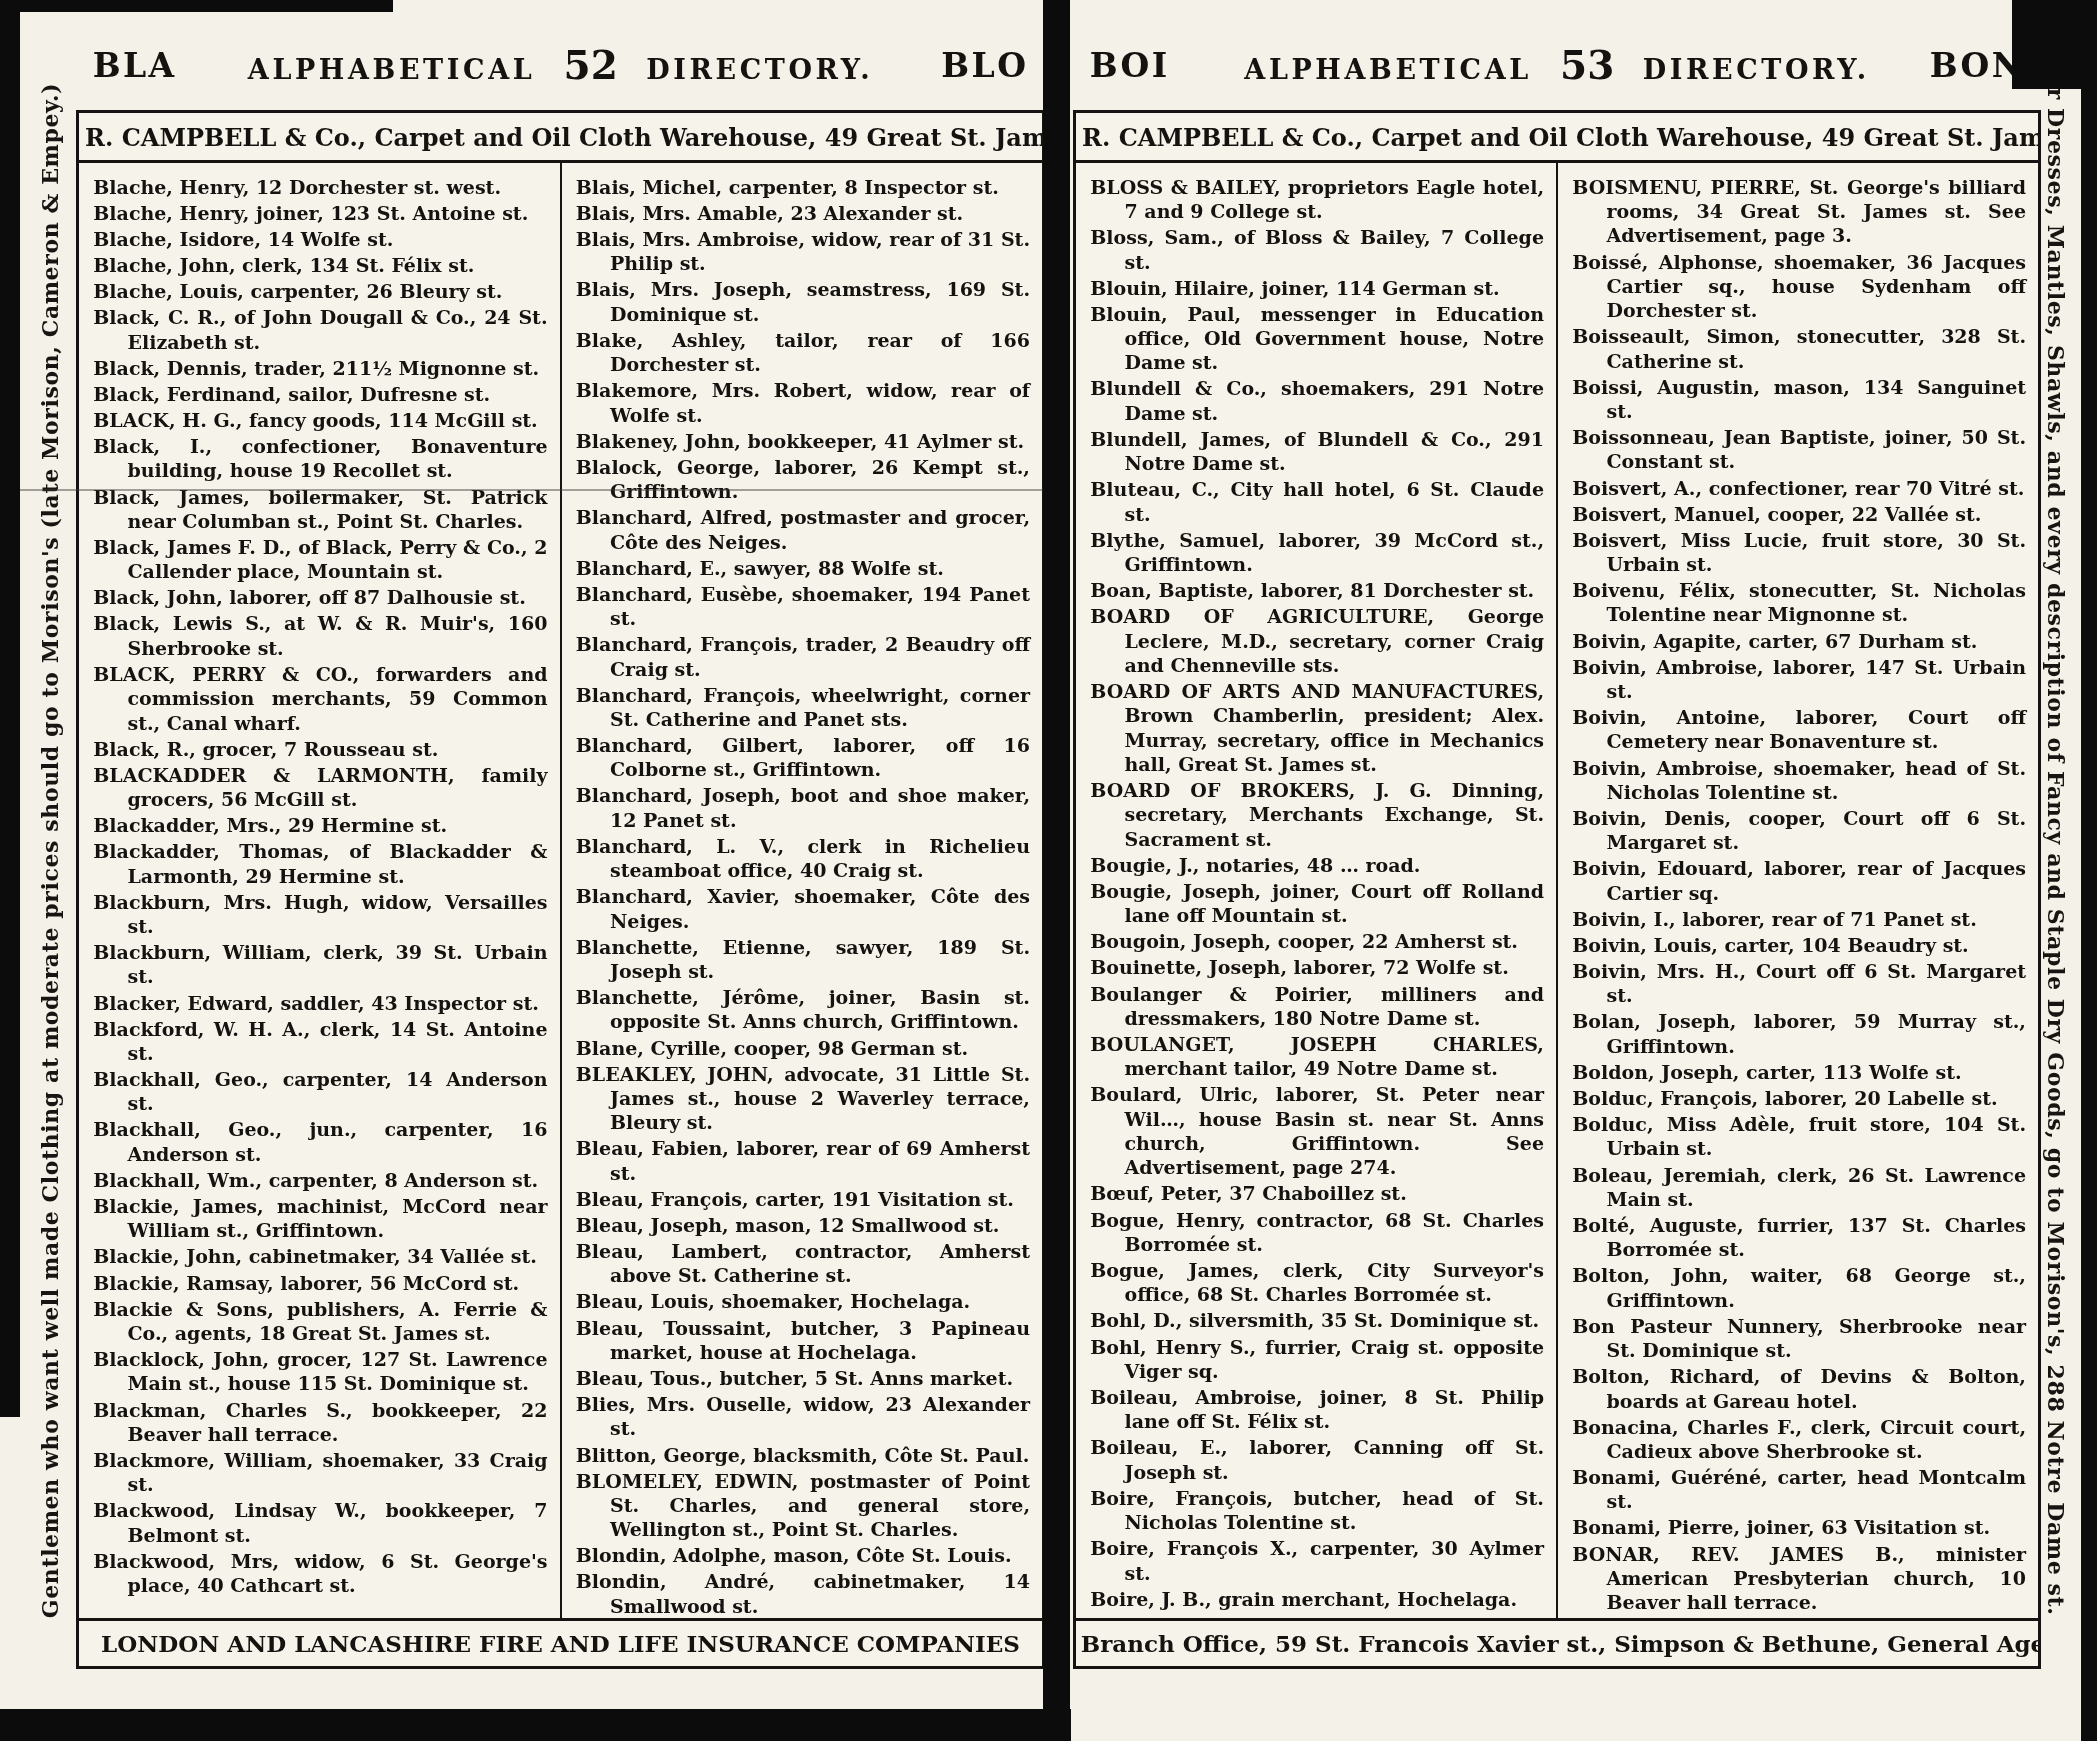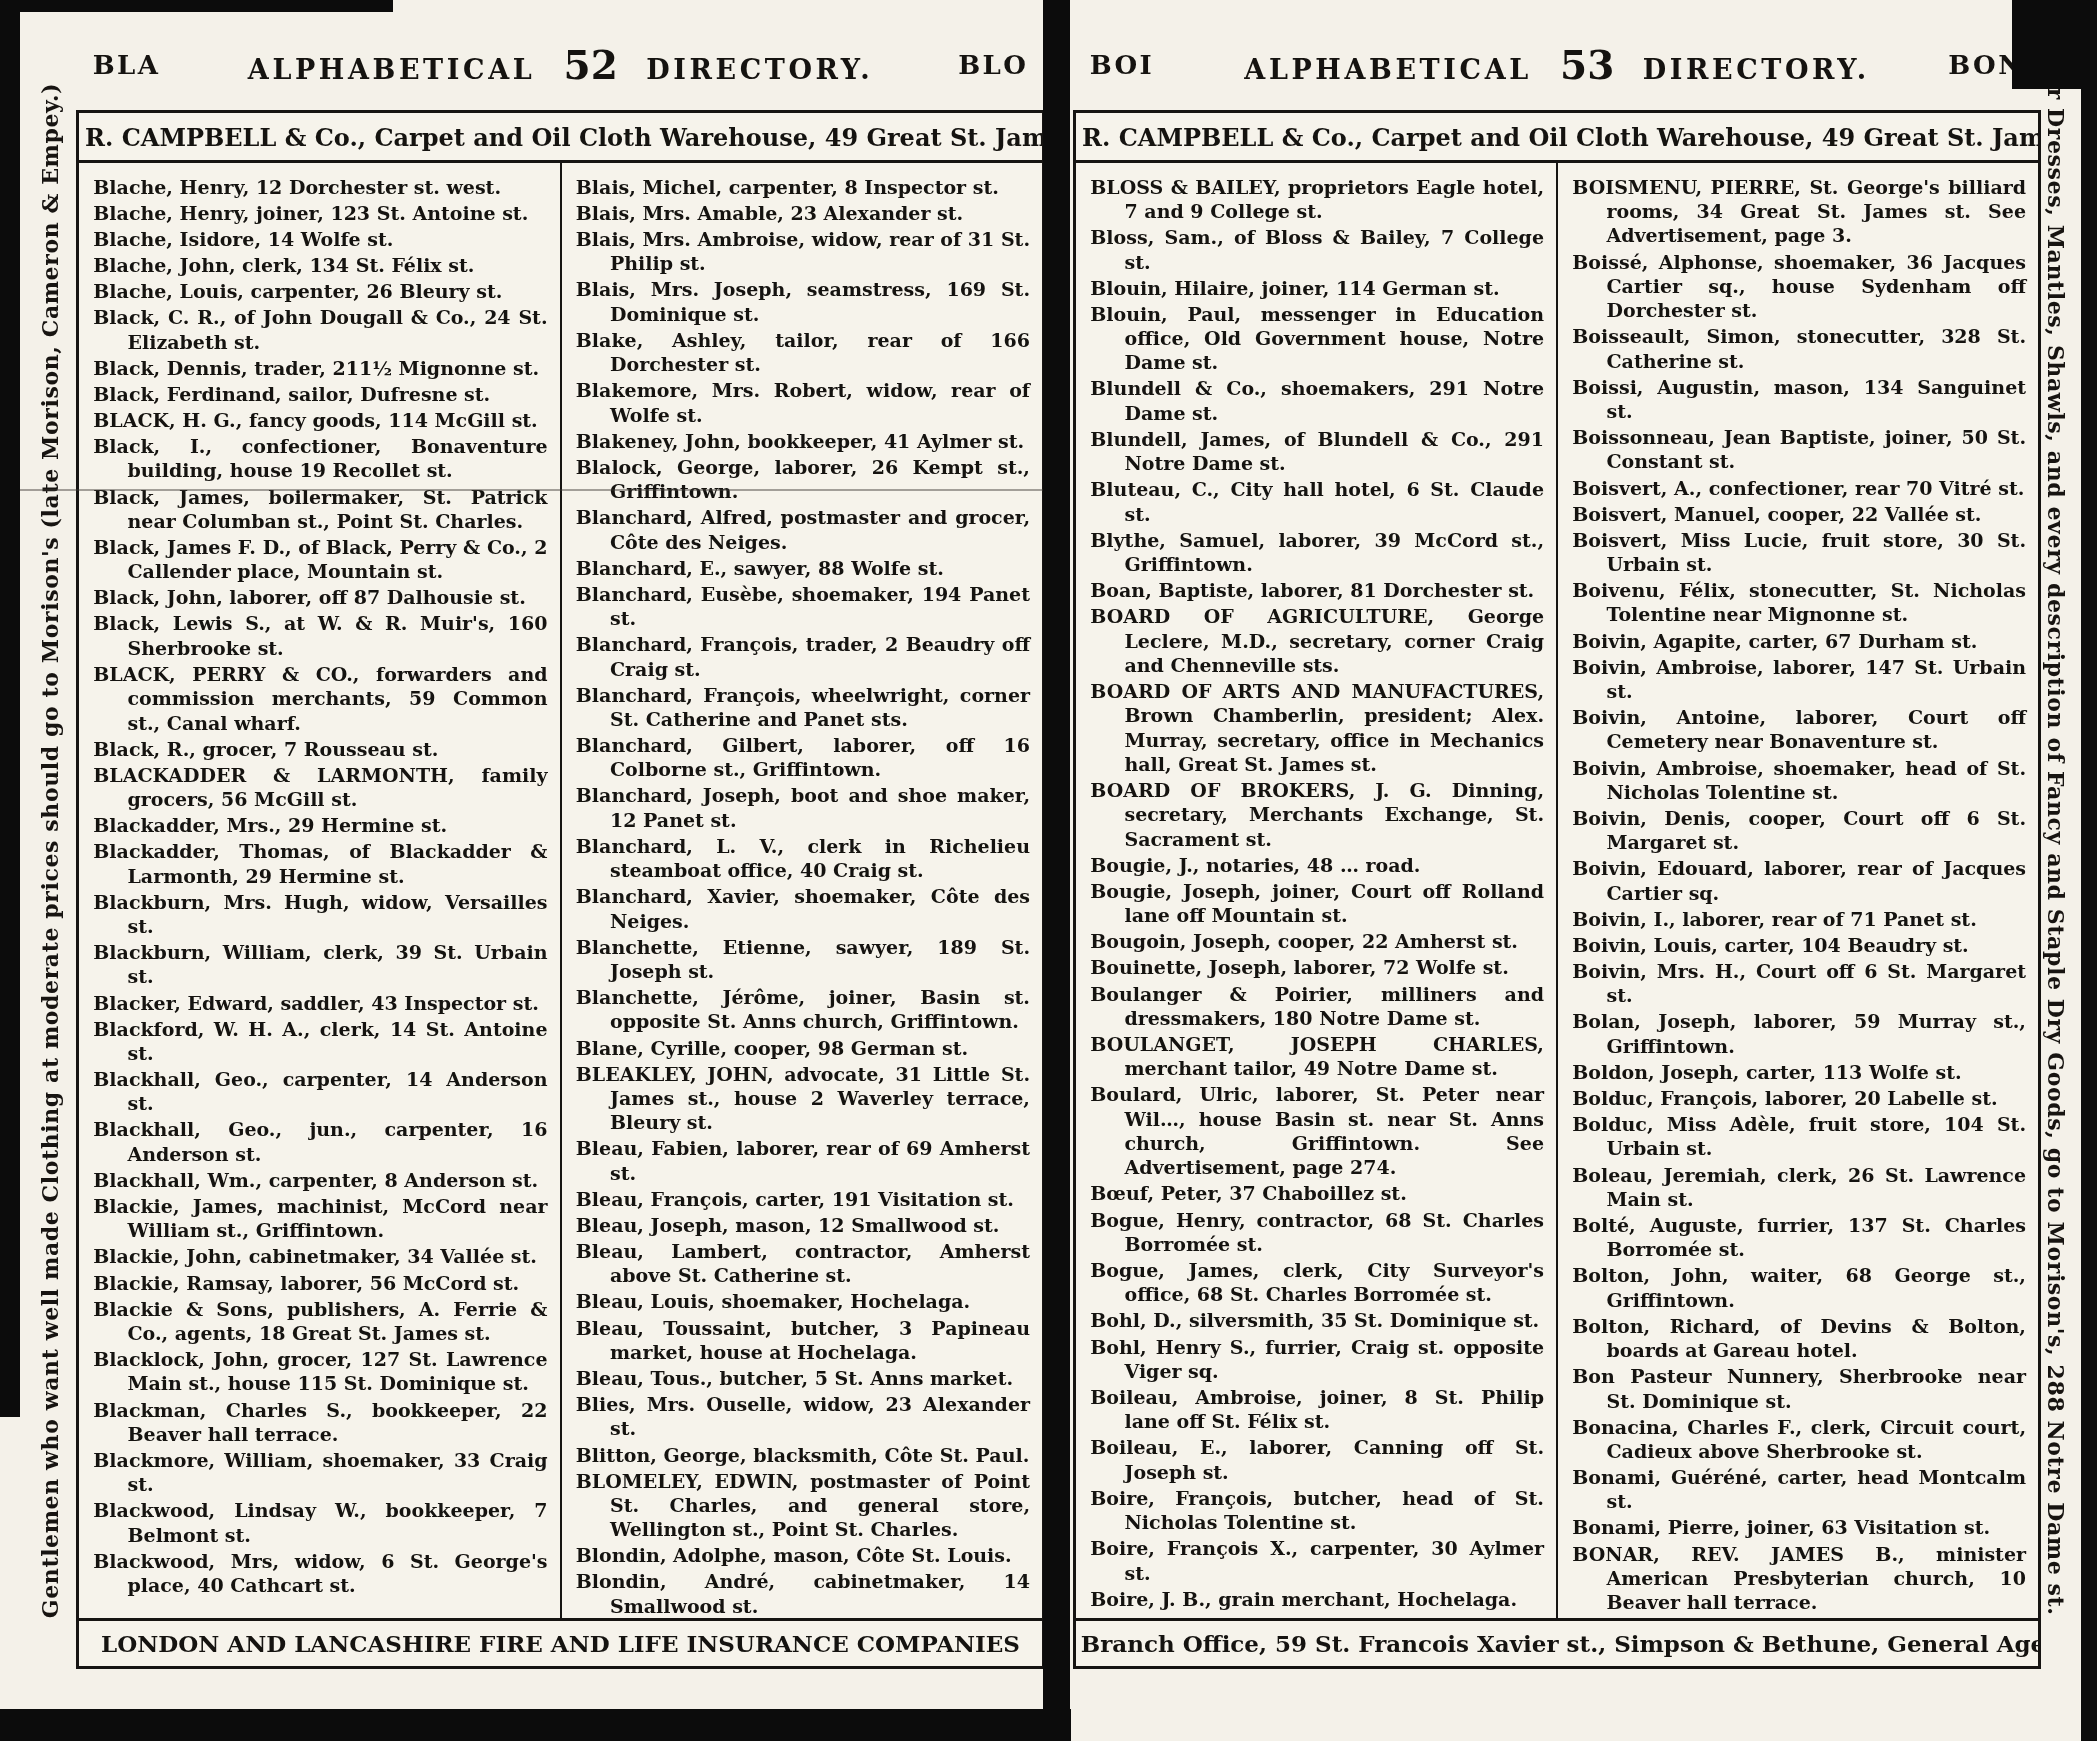--- a/index.html
+++ b/index.html
@@ -29,21 +29,21 @@
 
   .page-header {
     position: relative;
     height: 90px;
     display: flex;
     align-items: center;
     justify-content: space-between;
     padding: 0 16.7px;
   }
   .corner-letters {
-    font-size: 26px;
+    font-size: 33px;
     font-weight: bold;
     letter-spacing: 2.4px;
   }
   .header-center {
     position: absolute;
     left: 0; right: 0;
     text-align: center;
     font-weight: bold;
   }
   .header-word { font-size: 27px; letter-spacing: 3.6px; }
@@ -287,22 +287,22 @@
             <div class="entry">Boivin, I., laborer, rear of 71 Panet st.</div>
             <div class="entry">Boivin, Louis, carter, 104 Beaudry st.</div>
             <div class="entry">Boivin, Mrs. H., Court off 6 St. Margaret st.</div>
             <div class="entry">Bolan, Joseph, laborer, 59 Murray st., Griffintown.</div>
             <div class="entry">Boldon, Joseph, carter, 113 Wolfe st.</div>
             <div class="entry">Bolduc, François, laborer, 20 Labelle st.</div>
             <div class="entry">Bolduc, Miss Adèle, fruit store, 104 St. Urbain st.</div>
             <div class="entry">Boleau, Jeremiah, clerk, 26 St. Lawrence Main st.</div>
             <div class="entry">Bolté, Auguste, furrier, 137 St. Charles Borromée st.</div>
             <div class="entry">Bolton, John, waiter, 68 George st., Griffintown.</div>
+            <div class="entry">Bon Pasteur Nunnery, Sherbrooke near St. Dominique st.</div>
             <div class="entry">Bolton, Richard, of Devins &amp; Bolton, boards at Gareau hotel.</div>
-            <div class="entry">Bon Pasteur Nunnery, Sherbrooke near St. Dominique st.</div>
             <div class="entry">Bonacina, Charles F., clerk, Circuit court, Cadieux above Sherbrooke st.</div>
             <div class="entry">Bonami, Guéréné, carter, head Montcalm st.</div>
             <div class="entry">Bonami, Pierre, joiner, 63 Visitation st.</div>
             <div class="entry">BONAR, REV. JAMES B., minister American Presbyterian church, 10 Beaver hall terrace.</div>
           </div>
       </div>
       <div class="page-footer">Branch Office, 59 St. Francois Xavier st., Simpson &amp; Bethune, General Agents.</div>
     </div>
   </div>
 

